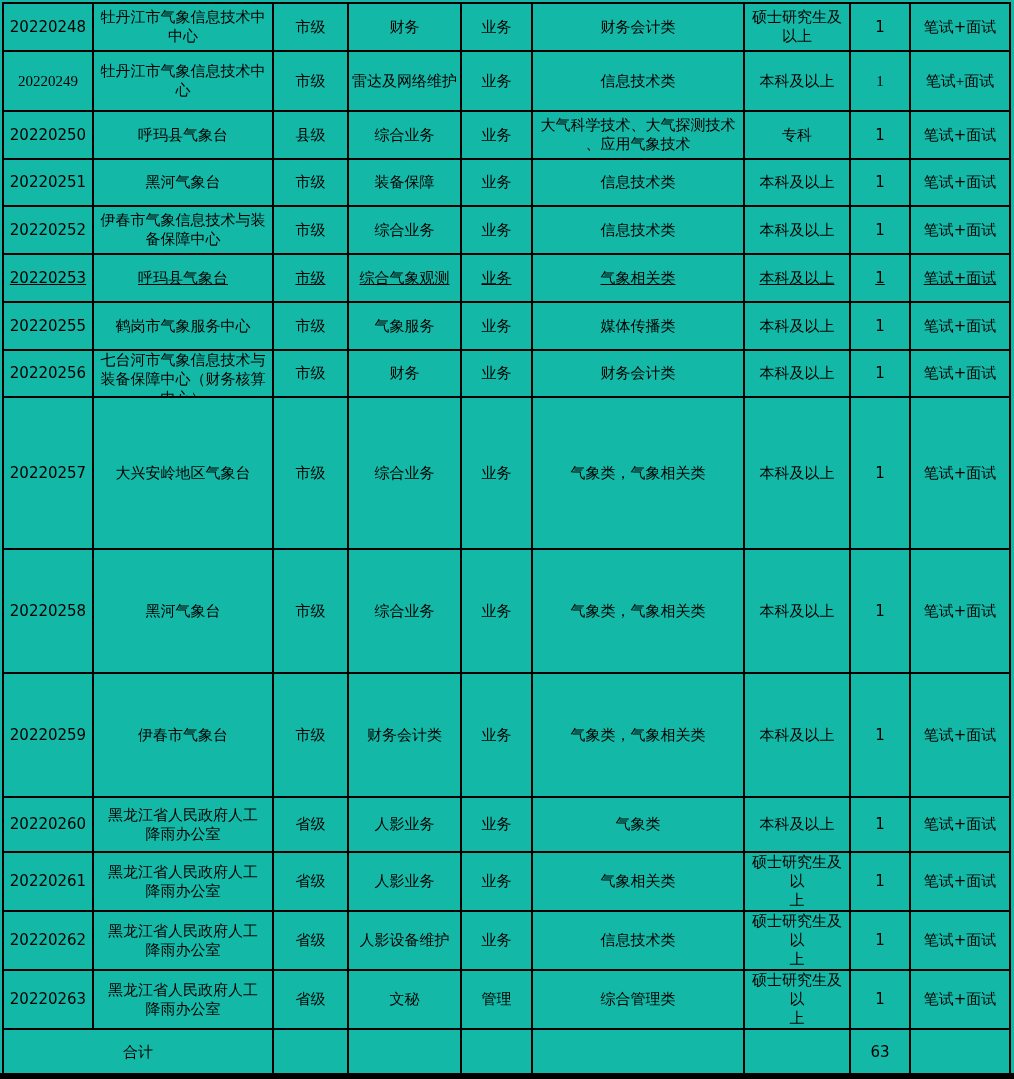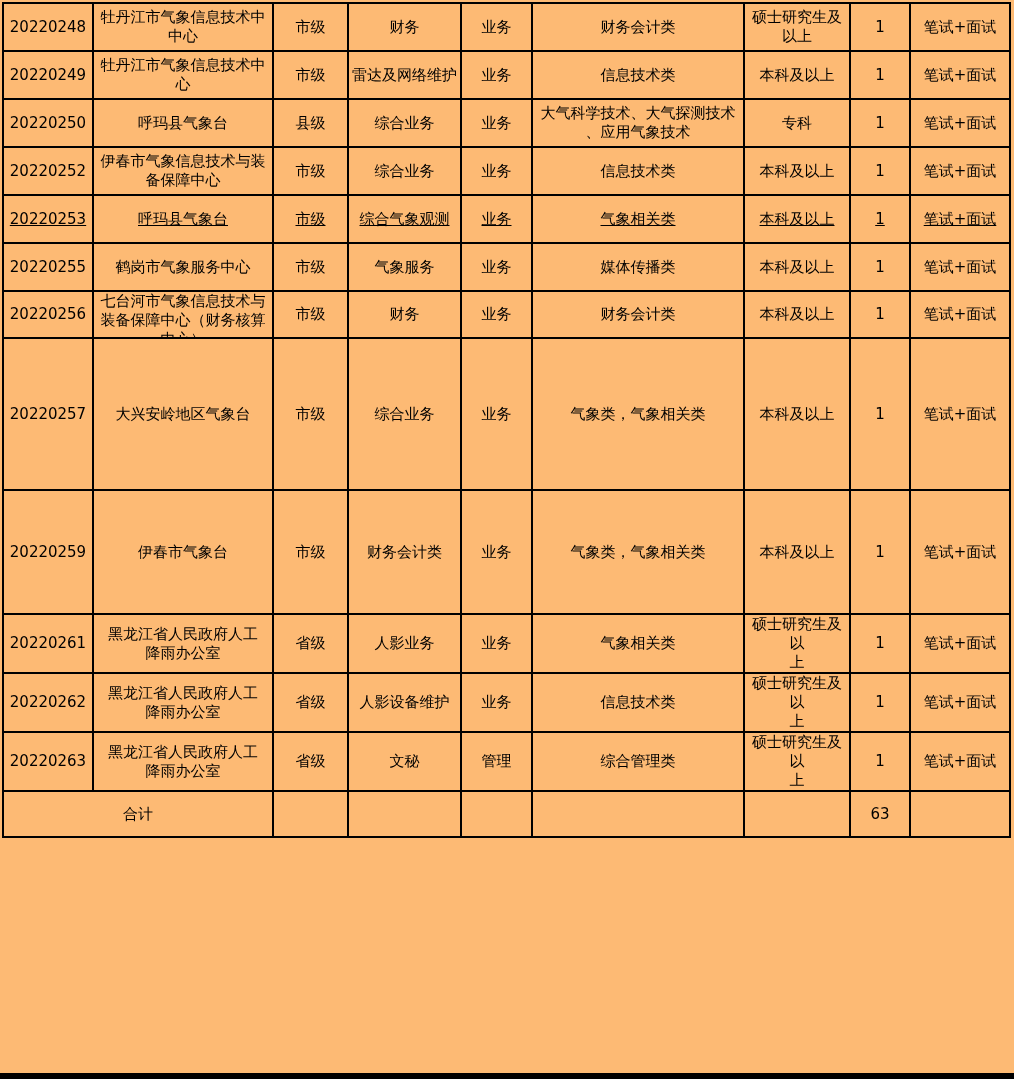--- a/index.html
+++ b/index.html
@@ -1,19 +1,19 @@
 <!DOCTYPE html>
 <html><head>
 <meta charset="utf-8">
 <style>
   html,body{margin:0;padding:0;background:#ffffff;}
   .page{
     position:relative;
     width:1014px;height:1079px;
-    background:#fdba74;
+    background:#14b8a6;
     font-family:"DejaVu Sans",sans-serif;
     color:#000000;
     overflow:hidden;
   }
   table.grid{
     position:absolute;left:2px;top:2px;
     width:1007px;
     border-collapse:collapse;
     table-layout:fixed;
   }
@@ -60,41 +60,52 @@
 中心</td>
           <td>市级</td>
           <td>财务</td>
           <td>业务</td>
           <td>财务会计类</td>
           <td>硕士研究生及
 以上</td>
           <td>1</td>
           <td>笔试+面试</td>
         </tr>
-        <tr style="height: 48px;">
+        <tr style="height: 60px; font-family: Liberation Serif, serif;">
           <td>20220249</td>
           <td>牡丹江市气象信息技术中
 心</td>
           <td>市级</td>
           <td>雷达及网络维护</td>
           <td>业务</td>
           <td>信息技术类</td>
           <td>本科及以上</td>
           <td>1</td>
           <td>笔试+面试</td>
         </tr>
         <tr style="height: 48px;">
           <td>20220250</td>
           <td>呼玛县气象台</td>
           <td>县级</td>
           <td>综合业务</td>
           <td>业务</td>
           <td>大气科学技术、大气探测技术
 、应用气象技术</td>
           <td>专科</td>
+          <td>1</td>
+          <td>笔试+面试</td>
+        </tr>
+        <tr style="height: 47px;">
+          <td>20220251</td>
+          <td>黑河气象台</td>
+          <td>市级</td>
+          <td>装备保障</td>
+          <td>业务</td>
+          <td>信息技术类</td>
+          <td>本科及以上</td>
           <td>1</td>
           <td>笔试+面试</td>
         </tr>
         <tr style="height: 48px;">
           <td>20220252</td>
           <td>伊春市气象信息技术与装
 备保障中心</td>
           <td>市级</td>
           <td>综合业务</td>
           <td>业务</td>
@@ -142,28 +153,51 @@
           <td>20220257</td>
           <td>大兴安岭地区气象台</td>
           <td>市级</td>
           <td>综合业务</td>
           <td>业务</td>
           <td>气象类，气象相关类</td>
           <td>本科及以上</td>
           <td>1</td>
           <td>笔试+面试</td>
         </tr>
+        <tr style="height: 124px;">
+          <td>20220258</td>
+          <td>黑河气象台</td>
+          <td>市级</td>
+          <td>综合业务</td>
+          <td>业务</td>
+          <td>气象类，气象相关类</td>
+          <td>本科及以上</td>
+          <td>1</td>
+          <td>笔试+面试</td>
+        </tr>
         <tr style="height: 124px; padding-left: 37px;">
           <td>20220259</td>
           <td>伊春市气象台</td>
           <td>市级</td>
           <td>财务会计类</td>
           <td>业务</td>
           <td>气象类，气象相关类</td>
           <td>本科及以上</td>
+          <td>1</td>
+          <td>笔试+面试</td>
+        </tr>
+        <tr style="height: 55px;">
+          <td>20220260</td>
+          <td>黑龙江省人民政府人工
+降雨办公室</td>
+          <td>省级</td>
+          <td>人影业务</td>
+          <td>业务</td>
+          <td>气象类</td>
+          <td class="small">本科及以上</td>
           <td>1</td>
           <td>笔试+面试</td>
         </tr>
         <tr style="height: 55px;">
           <td>20220261</td>
           <td>黑龙江省人民政府人工
 降雨办公室</td>
           <td>省级</td>
           <td>人影业务</td>
           <td>业务</td>

